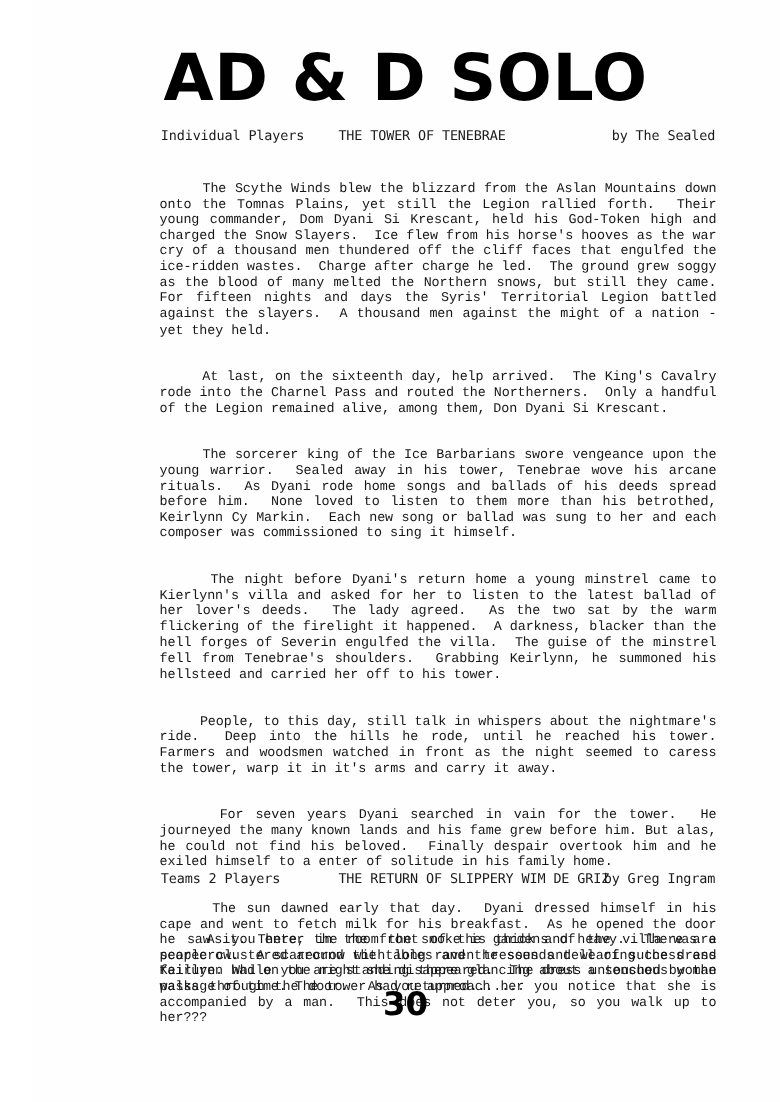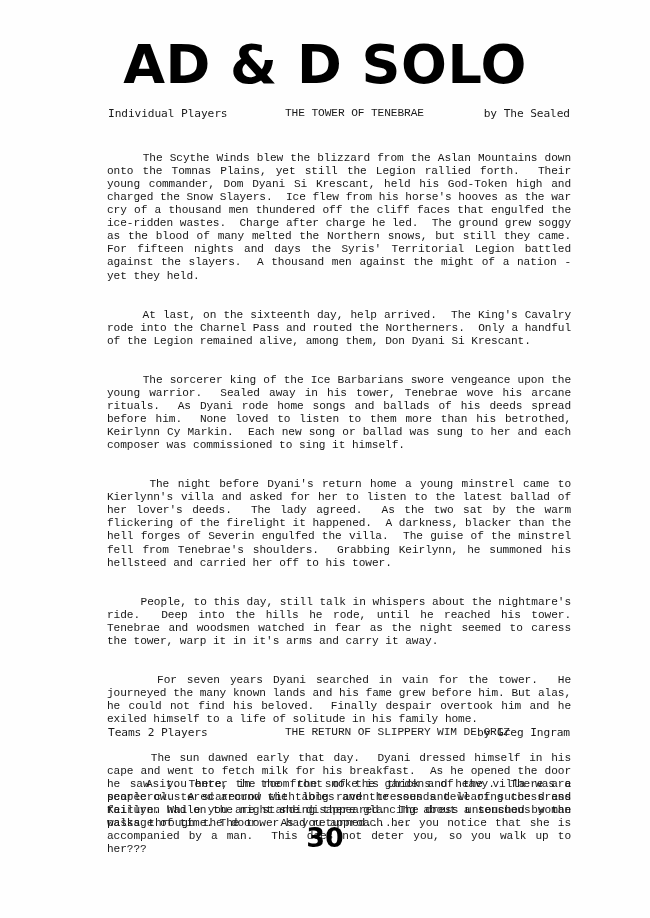--- a/index.html
+++ b/index.html
@@ -13,20 +13,21 @@
     position: relative;
     font-family: "DejaVu Sans Mono", "Liberation Mono", monospace;
     color: #111111;
     overflow: hidden;
   }
 
   .page {
     position: absolute;
     inset: 0;
     background: #fefefe;
+    margin-left: 26px;
   }
 
   
   .masthead {
     position: absolute;
     top: 38px;
     left: 0;
     right: 0;
     text-align: center;
     font-family: "DejaVu Sans", "Liberation Sans", sans-serif;
@@ -41,21 +42,21 @@
   .article-head {
     position: absolute;
     left: 108px;
     width: 462px;
     font-size: 11.2px;
     letter-spacing: -0.1px;
     white-space: nowrap;
     color: #1a1a1a;
   }
   .article-head .ah-left   { position: absolute; left: 0; }
-  .article-head .ah-center { position: absolute; left: 177px; font-family: Liberation Mono, monospace; }
+  .article-head .ah-center { position: absolute; left: 148px; }
   .article-head .ah-right  { position: absolute; right: 0; }
 
   #article-head-1 { top: 107px; }
   #article-head-2 { top: 726px; }
 
   
   .body-block {
     position: absolute;
     left: 107px;
     width: 464px;
@@ -151,22 +152,22 @@
     <span class="ah-left">Individual Players</span>
     <span class="ah-center">THE TOWER OF TENEBRAE</span>
     <span class="ah-right">by The Sealed</span>
   </div>
 
   <div class="body-block" id="body-1">
     <p class="para">     The Scythe Winds blew the blizzard from the Aslan Mountains down onto the Tomnas Plains, yet still the Legion rallied forth.  Their young commander, Dom Dyani Si Krescant, held his God-Token high and charged the Snow Slayers.  Ice flew from his horse's hooves as the war cry of a thousand men thundered off the cliff faces that engulfed the ice-ridden wastes.  Charge after charge he led.  The ground grew soggy as the blood of many melted the Northern snows, but still they came.  For fifteen nights and days the Syris' Territorial Legion battled against the slayers.  A thousand men against the might of a nation - yet they held.</p>
     <p class="para">     At last, on the sixteenth day, help arrived.  The King's Cavalry rode into the Charnel Pass and routed the Northerners.  Only a handful of the Legion remained alive, among them, Don Dyani Si Krescant.</p>
     <p class="para">     The sorcerer king of the Ice Barbarians swore vengeance upon the young warrior.  Sealed away in his tower, Tenebrae wove his arcane rituals.  As Dyani rode home songs and ballads of his deeds spread before him.  None loved to listen to them more than his betrothed, Keirlynn Cy Markin.  Each new song or ballad was sung to her and each composer was commissioned to sing it himself.</p>
     <p class="para">     The night before Dyani's return home a young minstrel came to Kierlynn's villa and asked for her to listen to the latest ballad of her lover's deeds.  The lady agreed.  As the two sat by the warm flickering of the firelight it happened.  A darkness, blacker than the hell forges of Severin engulfed the villa.  The guise of the minstrel fell from Tenebrae's shoulders.  Grabbing Keirlynn, he summoned his hellsteed and carried her off to his tower.</p>
-    <p class="para">     People, to this day, still talk in whispers about the nightmare's ride.  Deep into the hills he rode, until he reached his tower.  Tenebrae and woodsmen watched in fear as the night seemed to caress the tower, warp it in it's arms and carry it away.</p>
-    <p class="para">     For seven years Dyani searched in vain for the tower.  He journeyed the many known lands and his fame grew before him. But alas, he could not find his beloved.  Finally despair overtook him and he exiled himself to a life of solitude in his family home.</p>
+    <p class="para">     People, to this day, still talk in whispers about the nightmare's ride.  Deep into the hills he rode, until he reached his tower.  Farmers and woodsmen watched in front as the night seemed to caress the tower, warp it in it's arms and carry it away.</p>
+    <p class="para">     For seven years Dyani searched in vain for the tower.  He journeyed the many known lands and his fame grew before him. But alas, he could not find his beloved.  Finally despair overtook him and he exiled himself to a enter of solitude in his family home.</p>
     <p class="para">     The sun dawned early that day.  Dyani dressed himself in his cape and went to fetch milk for his breakfast.  As he opened the door he saw it. There, in the front of the gardens of the villa was a scarecrow.  A scarecrow with long raven tresses and wearing the dress Keirlynn had on the night she disappeared.  The dress untouched by the passage of time. The tower had returned.......</p>
   </div>
 
 
   <div class="article-head" id="article-head-2">
     <span class="ah-left">Teams 2 Players</span>
     <span class="ah-center">THE RETURN OF SLIPPERY WIM DE GRIZ</span>
     <span class="ah-right">by Greg Ingram</span>
   </div>
 

